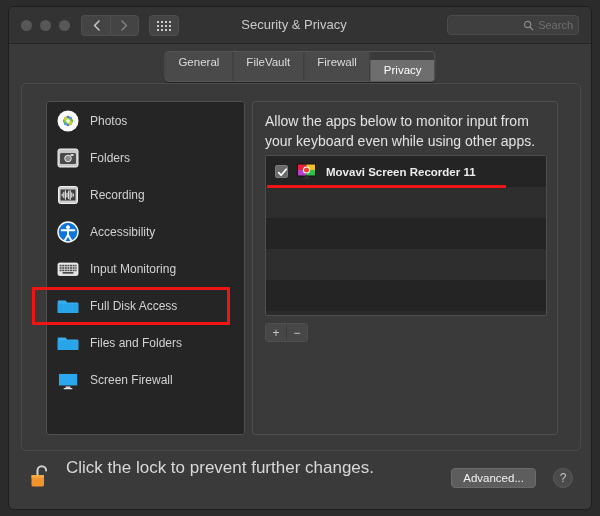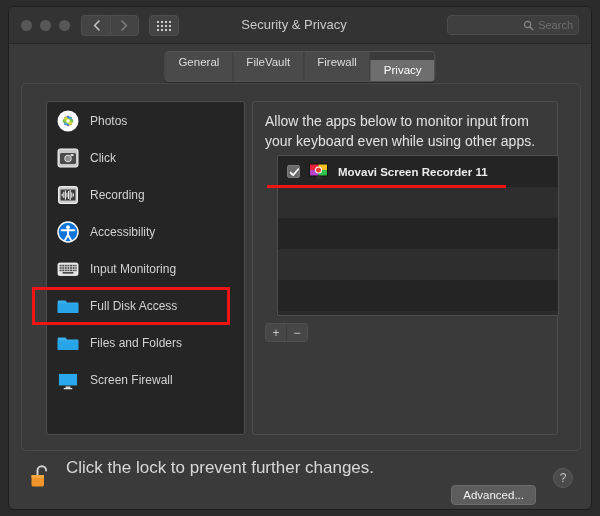--- a/index.html
+++ b/index.html
@@ -210,21 +210,20 @@
     position: absolute;
     left: 12px;
     top: 53px;
     width: 282px;
     height: 161px;
     background: #2b2b2b;
     border: 1px solid #4e4e4e;
     border-radius: 2px;
     box-sizing: border-box;
     overflow: hidden;
-    margin-left: 12px;
   }
   .app-row {
     height: 31px;
     display: flex;
     align-items: center;
     padding-left: 9px;
     box-sizing: border-box;
   }
   .app-row.odd { background: #242424; }
   .app-row.even { background: #2e2e2e; }
@@ -298,21 +297,20 @@
     height: 20px;
     padding: 0 11px;
     background: #5d5d5d;
     border: 1px solid #6b6b6b;
     border-radius: 4px;
     color: #f2f2f2;
     font-size: 11.5px;
     display: flex;
     align-items: center;
     box-sizing: border-box;
-    margin-top: 17px;
   }
   .help-btn {
     position: absolute;
     right: 18px;
     top: 17px;
     width: 20px;
     height: 20px;
     border-radius: 50%;
     background: #4b4b4b;
     border: 1px solid #5b5b5b;
@@ -425,21 +423,21 @@
 
       <div class="side-item">
         <span class="side-ico">
           <svg width="22" height="22" viewBox="0 0 22 22">
             <rect x="1" y="2" width="20" height="18" rx="2" fill="#c9c9c9" stroke="#f0f0f0" stroke-width="1"></rect>
             <rect x="3" y="6" width="16" height="11" rx="1.5" fill="#4a4a4a"></rect>
             <circle cx="11" cy="11.5" r="3.3" fill="#8d8d8d" stroke="#e8e8e8" stroke-width="1"></circle>
             <rect x="13.6" y="7" width="3" height="2" rx="0.6" fill="#d8d8d8"></rect>
           </svg>
         </span>
-        <span class="side-label">Click</span>
+        <span class="side-label">Folders</span>
       </div>
 
       <div class="side-item">
         <span class="side-ico">
           <svg width="22" height="22" viewBox="0 0 22 22">
             <rect x="1.5" y="2.5" width="19" height="17" rx="2" fill="#cfcfcf" stroke="#efefef" stroke-width="1"></rect>
             <rect x="3.5" y="5.5" width="15" height="11" fill="#3c3c3c"></rect>
             <g stroke="#e9e9e9" stroke-width="1.1" stroke-linecap="round">
               <line x1="5.2" y1="10" x2="5.2" y2="12"></line>
               <line x1="6.8" y1="8.4" x2="6.8" y2="13.6"></line>

